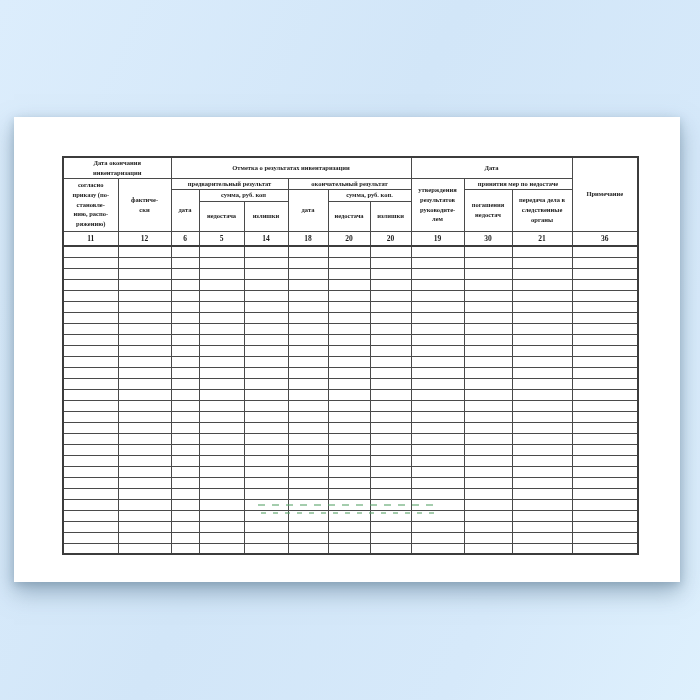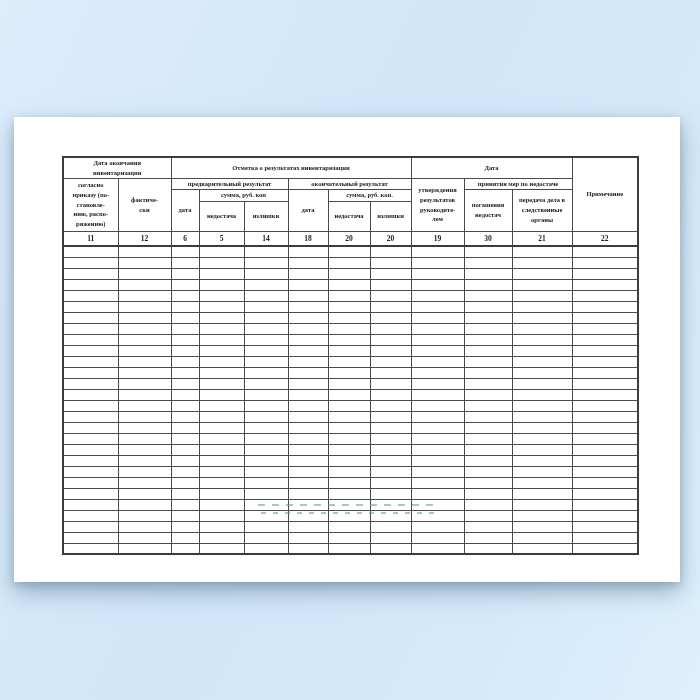--- a/index.html
+++ b/index.html
@@ -133,21 +133,21 @@
           <td>12</td>
           <td>6</td>
           <td>5</td>
           <td>14</td>
           <td>18</td>
           <td>20</td>
           <td>20</td>
           <td>19</td>
           <td>30</td>
           <td>21</td>
-          <td>22</td>
+          <td>36</td>
         </tr>
     </thead>
     <tbody class="empty" id="empty-rows">
         <tr>
           <td></td>
           <td></td>
           <td></td>
           <td></td>
           <td></td>
           <td></td>

